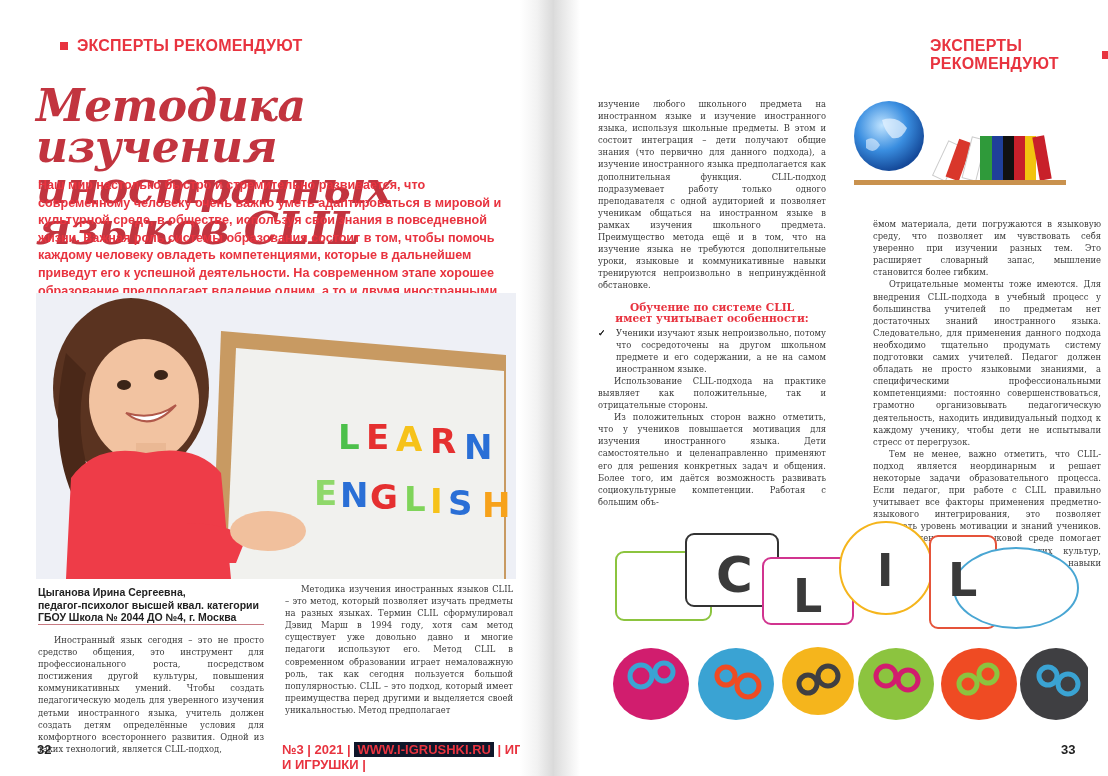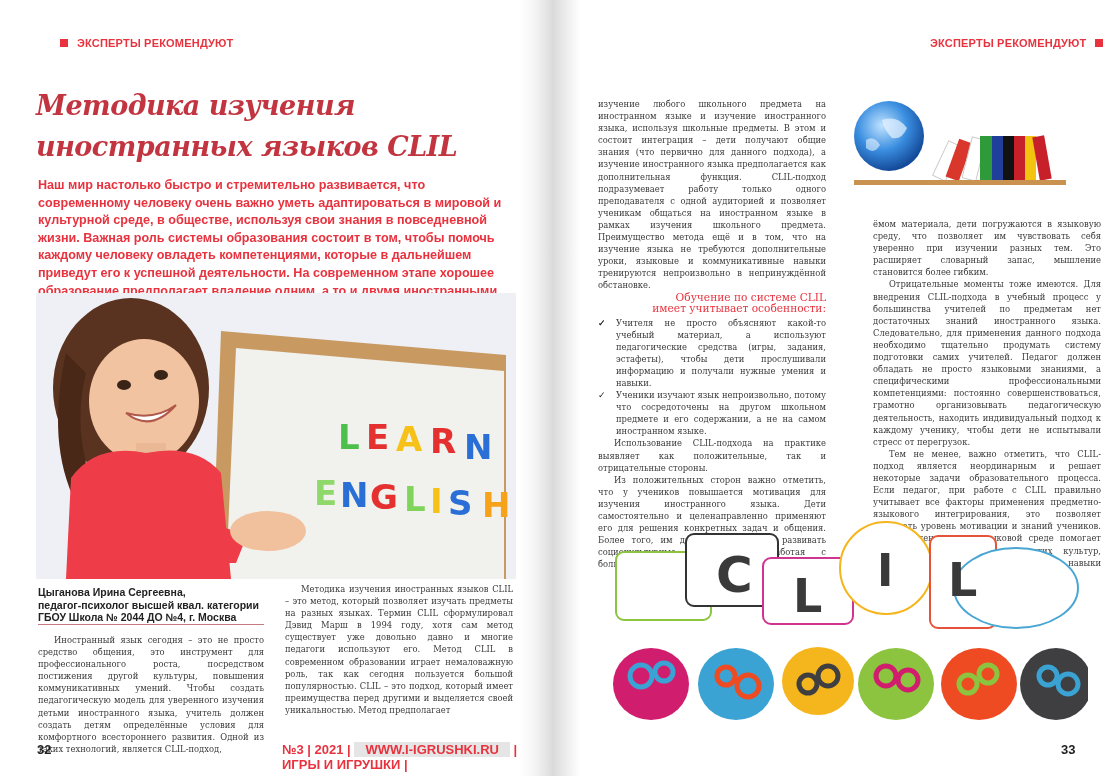--- a/index.html
+++ b/index.html
@@ -8,56 +8,56 @@
 
   .page { position: absolute; top: 0; height: 776px; background: #fff; }
   .page-left { left: 0; width: 554px; }
 
   .spine-left { position: absolute; left: 520px; top: 0; width: 34px; height: 776px;
     background: linear-gradient(to right, #ffffff 0%, #f2f2f2 50%, #d9d9d9 100%); }
   .spine-right { position: absolute; left: 554px; top: 0; width: 26px; height: 776px;
     background: linear-gradient(to right, #dcdcdc 0%, #f1f1f1 60%, #ffffff 100%); }
 
   .section-tag { position: absolute; top: 37px; font-family: "Liberation Sans", sans-serif;
-    font-weight: bold; font-size: 11px; color: #e8333f; letter-spacing: 0.2px; display: flex; align-items: center; gap: 9px; padding-left: 24px; }
+    font-weight: bold; font-size: 16px; color: #e8333f; letter-spacing: 0.2px; display: flex; align-items: center; gap: 9px; padding-left: 24px; }
   .section-tag .sq { width: 8px; height: 8px; background: #e8333f; display: inline-block; }
   .tag-left { left: 36px; }
   .tag-right { left: 906px; }
 
   .title { position: absolute; left: 36px; top: 85px; width: 490px; font-family: "DejaVu Serif", serif;
-    font-style: italic; font-weight: bold; font-size: 27px; line-height: 41px; color: #c2343f; letter-spacing: -0.5px; }
+    font-style: italic; font-weight: bold; font-size: 44px; line-height: 41px; color: #c2343f; letter-spacing: -0.5px; }
 
   .lead { position: absolute; left: 38px; top: 177px; width: 480px; font-family: "Liberation Sans", sans-serif;
     font-weight: bold; font-size: 12.6px; line-height: 17.6px; color: #e8333f; }
 
   .photo { position: absolute; left: 36px; top: 293px; width: 480px; height: 286px; background: #eef0f6; overflow: hidden; }
 
   .author { position: absolute; left: 38px; top: 586px; width: 228px; font-family: "Liberation Sans", sans-serif;
     font-weight: bold; font-size: 10.5px; line-height: 12.5px; color: #222; }
   .author-rule { position: absolute; left: 38px; top: 624px; width: 226px; height: 1px; background: #c77a82; }
 
   .col { position: absolute; font-family: "DejaVu Serif", serif; font-size: 8.4px; line-height: 12.1px; color: #3a3a3a; text-align: justify; }
   .col p { text-indent: 16px; }
   .col p.noindent { text-indent: 0; }
 
   .col-l1 { left: 38px; top: 634px; width: 226px; }
   .col-l2 { left: 285px; top: 583px; width: 228px; }
   .col-r1 { left: 598px; top: 98px; width: 228px; }
   .col-r2 { left: 846px; top: 218px; width: 228px; margin-left: 27px; }
 
-  .sub-head { font-family: "DejaVu Serif", serif; font-weight: normal; font-size: 10.6px; line-height: 11.5px; color: #e8333f; margin-top: 0; margin-bottom: 2px; text-indent: 0; text-align: right; }
+  .sub-head { font-family: "DejaVu Serif", serif; font-weight: bold; font-size: 10.6px; line-height: 11.5px; color: #e8333f; margin-top: 10px; margin-bottom: 2px; text-indent: 0; text-align: center; }
   .checklist { list-style: none; }
   .checklist li { position: relative; padding-left: 18px; }
   .checklist li .check { position: absolute; left: 0; top: 0; font-size: 9px; color: #222; }
 
   .footer { position: absolute; top: 742px; font-family: "Liberation Sans", sans-serif; font-weight: bold; font-size: 13px; }
   .pg-num-left { left: 37px; color: #222; }
   .pg-num-right { left: 1061px; color: #222; }
   .footer-center { left: 282px; color: #e8333f; }
-  .footer-center .url { background: #e5e5e5; color: #e8333f; padding: 0 11px; }
+  .footer-center .url { background: #0f172a; color: #e8333f; padding: 0 3px; }
 
   .globe-img { position: absolute; left: 852px; top: 100px; width: 224px; height: 92px; }
   .clil-img { position: absolute; left: 596px; top: 516px; width: 492px; height: 212px; }
 </style>
 </head>
 <body>
 
 <div class="page page-left">
   <div class="section-tag tag-left">
     <span class="sq"></span>
@@ -140,21 +140,21 @@
 </div>
 
 <div class="col col-r1">
   <p class="noindent">изучение любого школьного предмета на иностранном языке и изучение иностранного языка, используя школьные предметы. В этом и состоит интеграция – дети получают общие знания (что первично для данного подхода), а изучение иностранного языка предполагается как дополнительная функция. CLIL-подход подразумевает работу только одного преподавателя с одной аудиторией и позволяет ученикам общаться на иностранном языке в рамках изучения школьного предмета. Преимущество метода ещё и в том, что на изучение языка не требуются дополнительные уроки, языковые и коммуникативные навыки тренируются непроизвольно в непринуждённой обстановке.</p>
   <div class="sub-head">
     <span>Обучение по системе CLIL</span><br>
     <span>имеет учитывает особенности:</span>
   </div>
   <ul class="checklist">
     <li><span class="check">✓</span></li>
-    <li><span class="check">✓</span><span>Учителя не просто объясняют какой-то учебный материал, а используют педагогические средства (игры, задания, эстафеты), чтобы дети прослушивали информацию и получали нужные умения и навыки.</span></li>
+    <li><span class="check">✓</span></li>
     <li><span class="check">✓</span><span>Ученики изучают язык непроизвольно, потому что сосредоточены на другом школьном предмете и его содержании, а не на самом иностранном языке.</span></li>
   </ul>
   <p>Использование CLIL-подхода на практике выявляет как положительные, так и отрицательные стороны.</p>
   <p>Из положительных сторон важно отметить, что у учеников повышается мотивация для изучения иностранного языка. Дети самостоятельно и целенаправленно применяют его для решения конкретных задач и общения. Более того, им даётся возможность развивать социокультурные компетенции. Работая с большим объ-</p>
 </div>
 
 <div class="globe-img">
   <svg width="224" height="92" viewBox="0 0 224 92">
     <defs>
       <radialGradient id="gl" cx="40%" cy="35%" r="65%">

